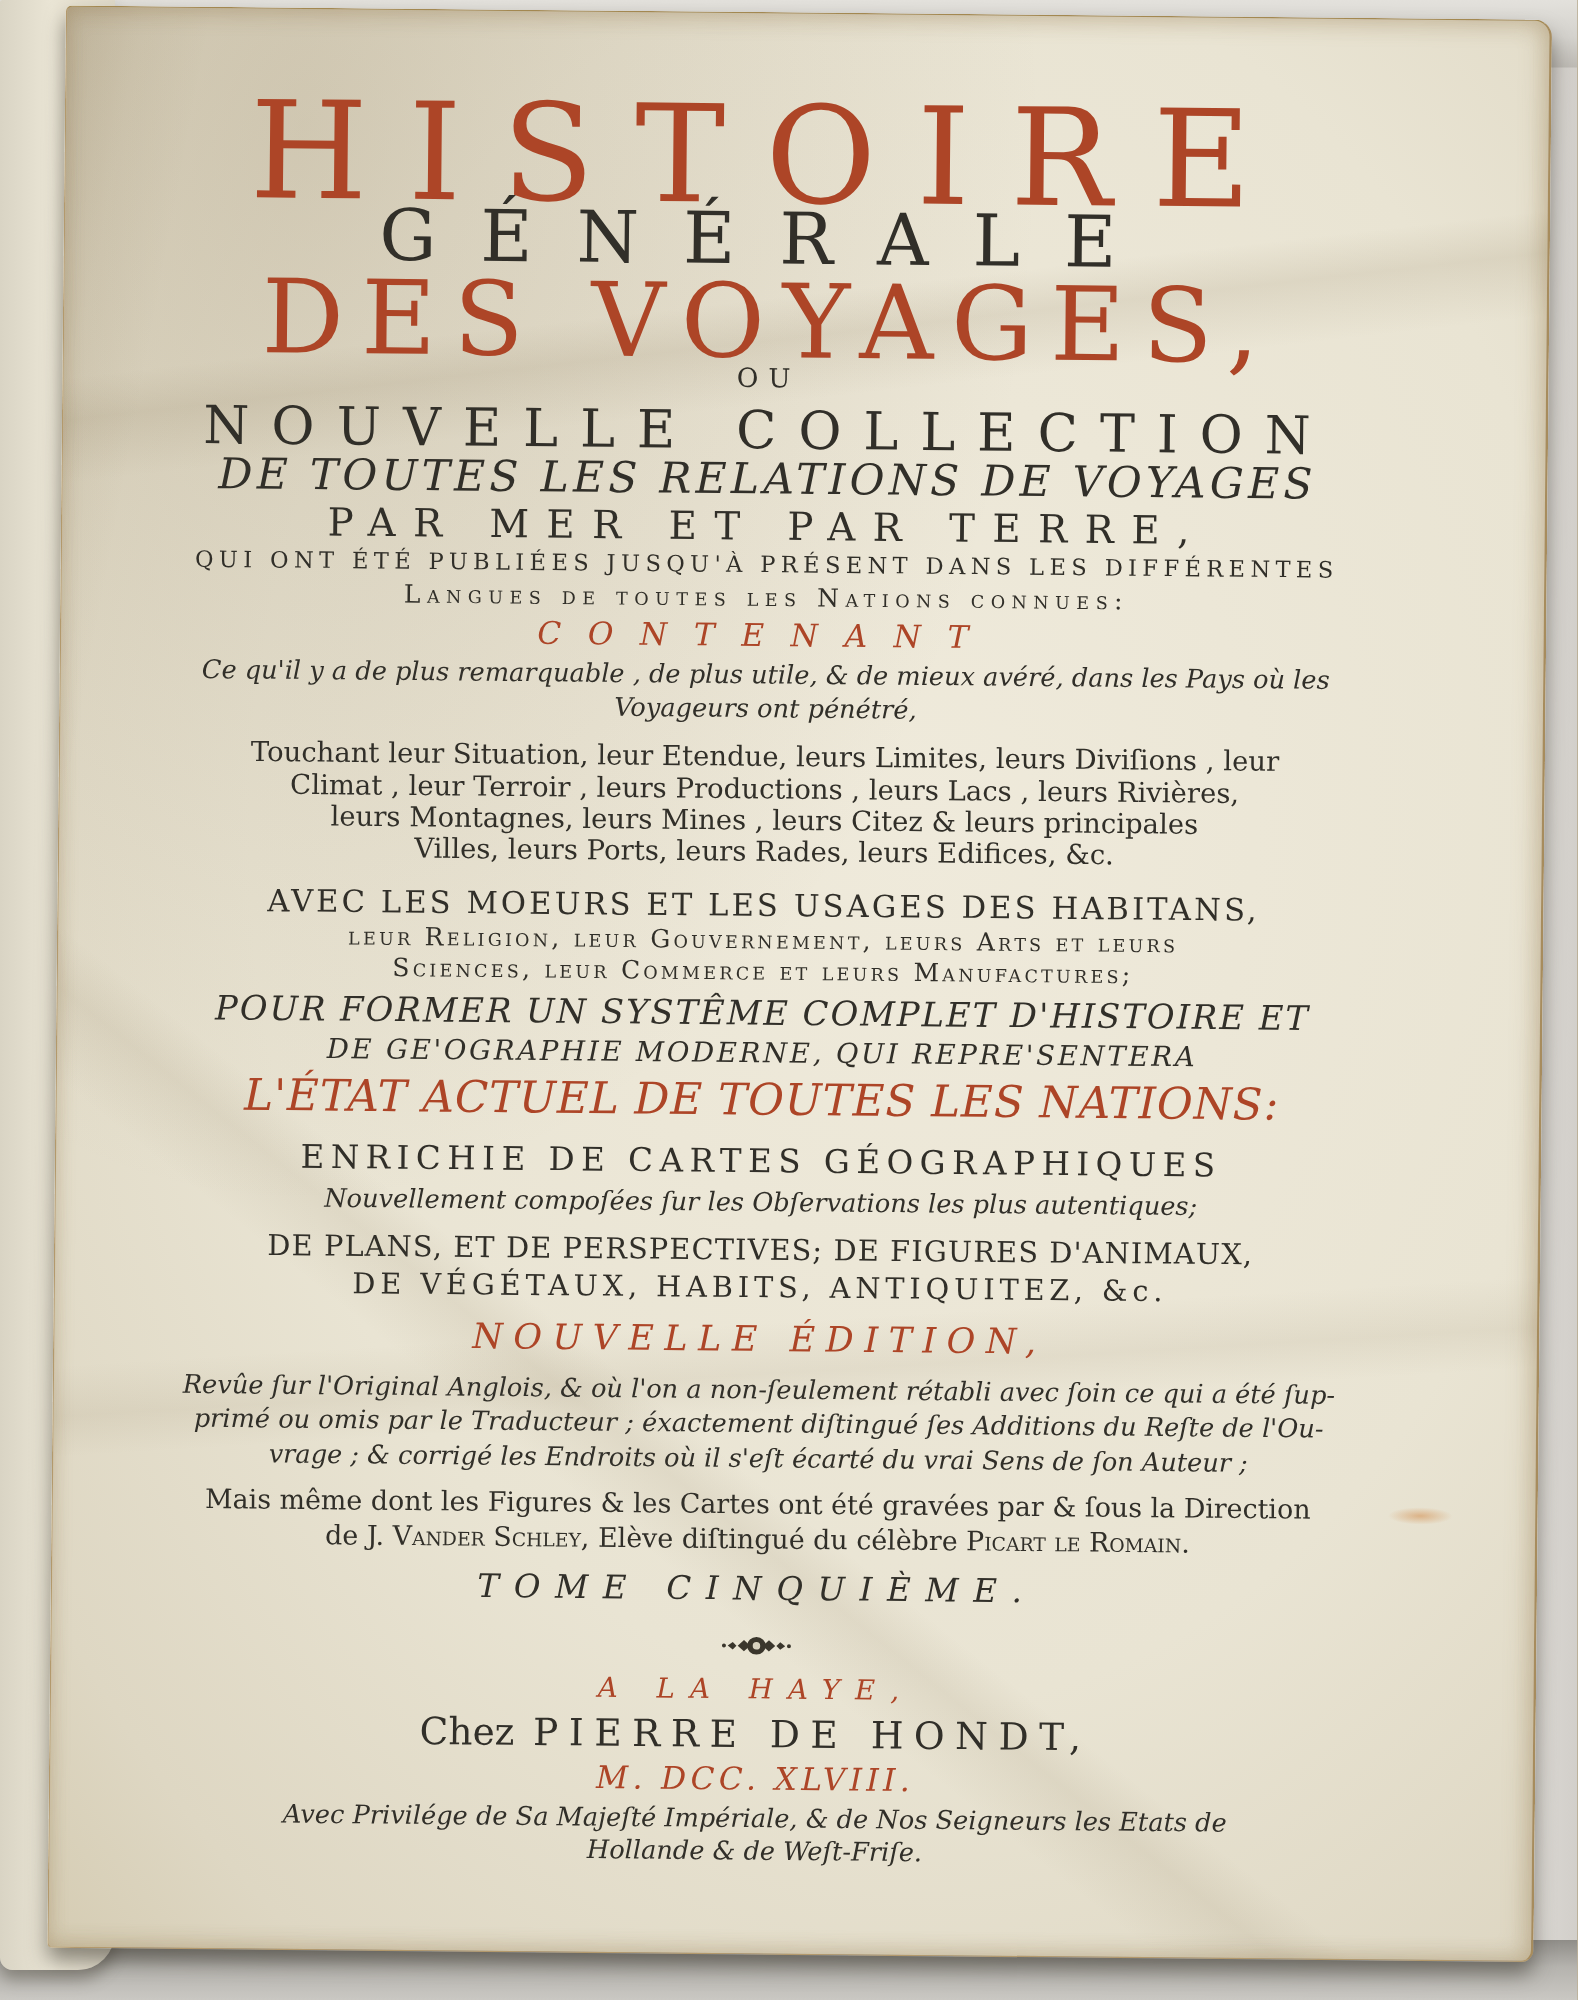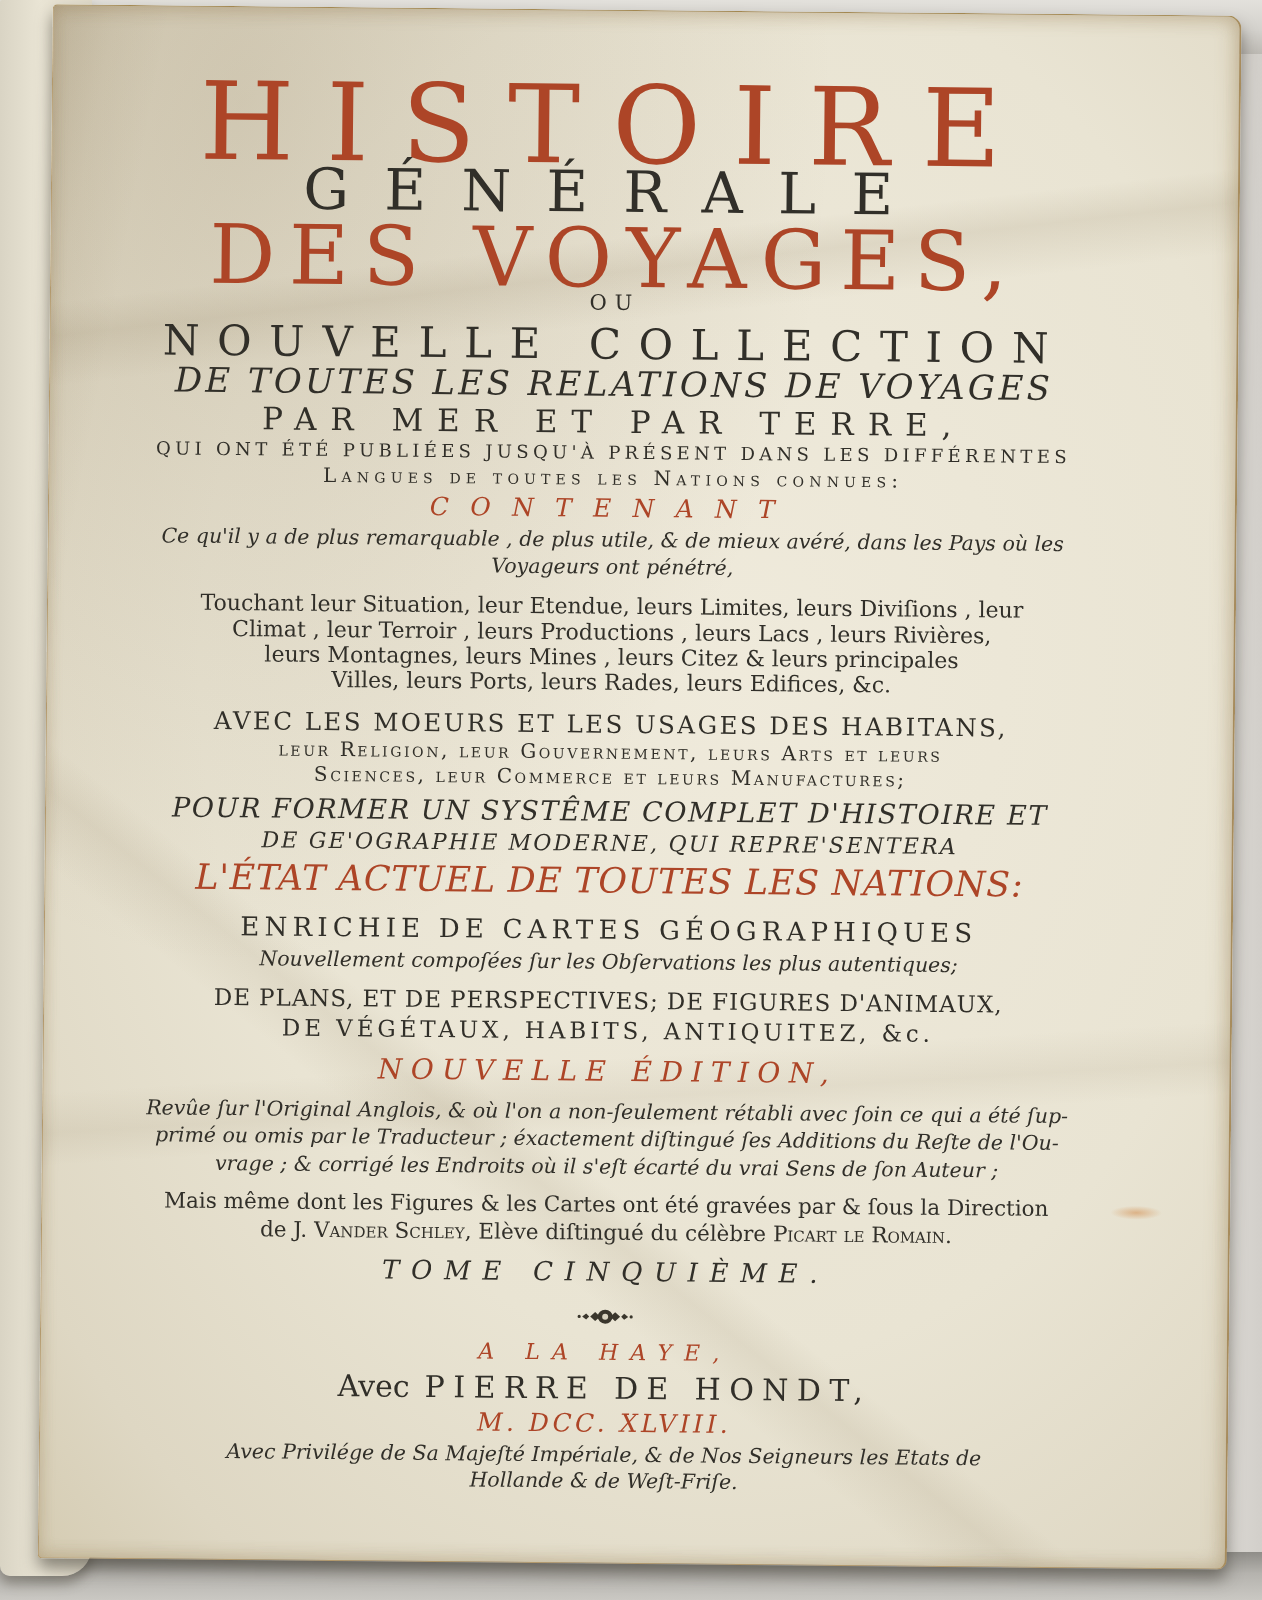--- a/index.html
+++ b/index.html
@@ -172,19 +172,19 @@
             <path d="M34 10 L39 5.5 L44 10 L39 14.5 Z"></path>
             <path d="M6 10 L10 7 L13 10 L10 13 Z"></path>
             <path d="M45 10 L48 7 L52 10 L48 13 Z"></path>
             <circle cx="3" cy="10" r="1.6"></circle>
             <circle cx="55" cy="10" r="1.6"></circle>
           </g>
         </svg>
       </div>
 
       <div class="l l35 red it">A LA HAYE,</div>
-      <div class="l l36"><span>Avec</span><span class="pubname">PIERRE DE HONDT,</span></div>
+      <div class="l l36"><span>Chez</span><span class="pubname">PIERRE DE HONDT,</span></div>
       <div class="l l37 red it">M. DCC. XLVIII.</div>
       <div class="l l38 it">Avec Privilége de Sa Majeſté Impériale, &amp; de Nos Seigneurs les Etats de</div>
       <div class="l l39 it">Hollande &amp; de Weſt-Friſe.</div>
     </div>
   </div>
 </div>
 
 </body></html>

